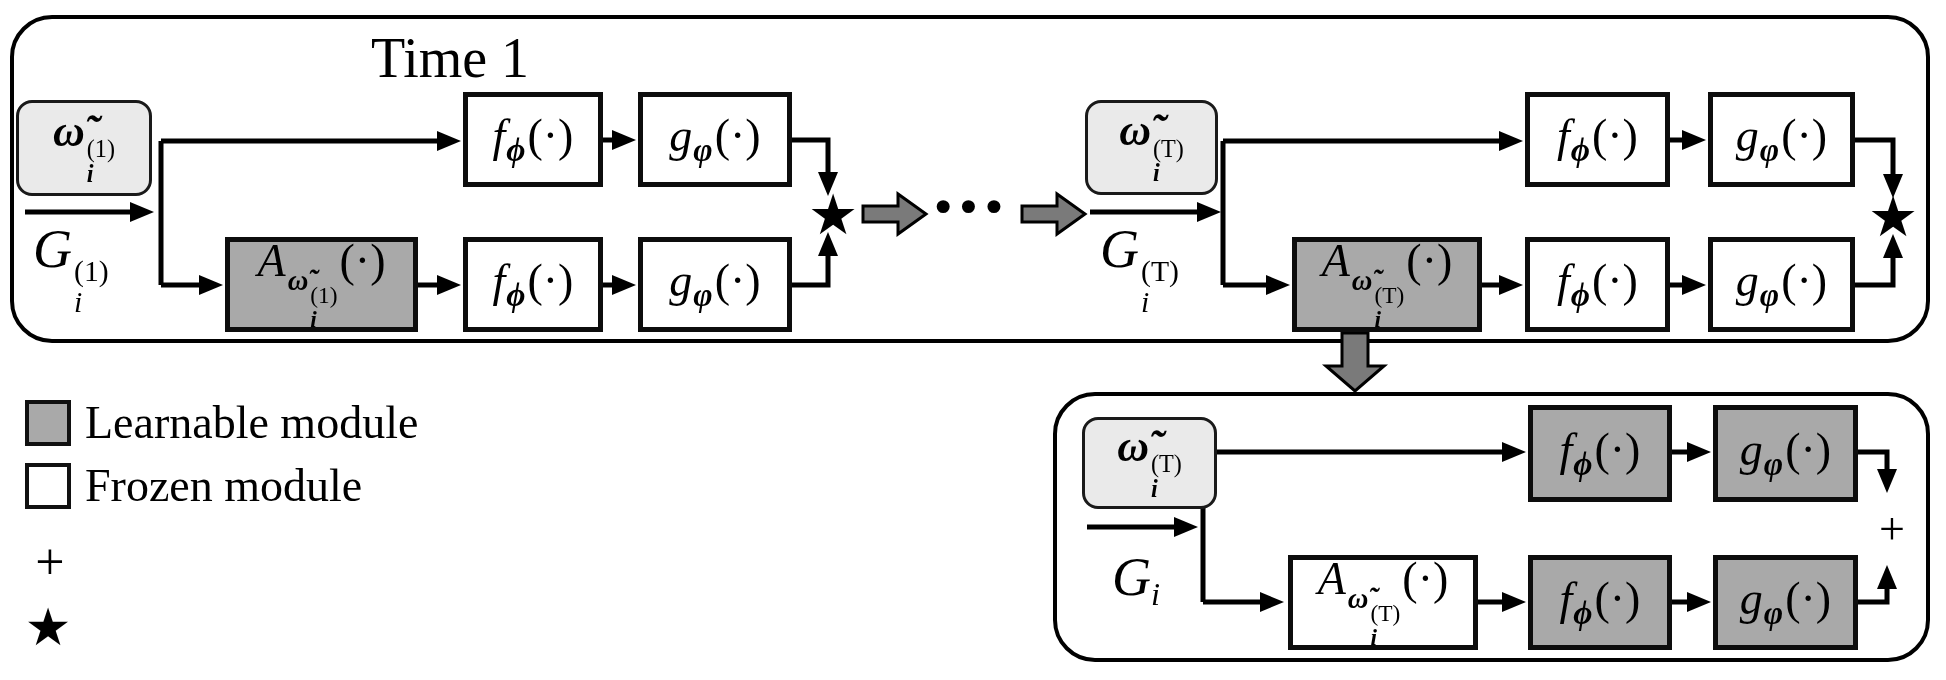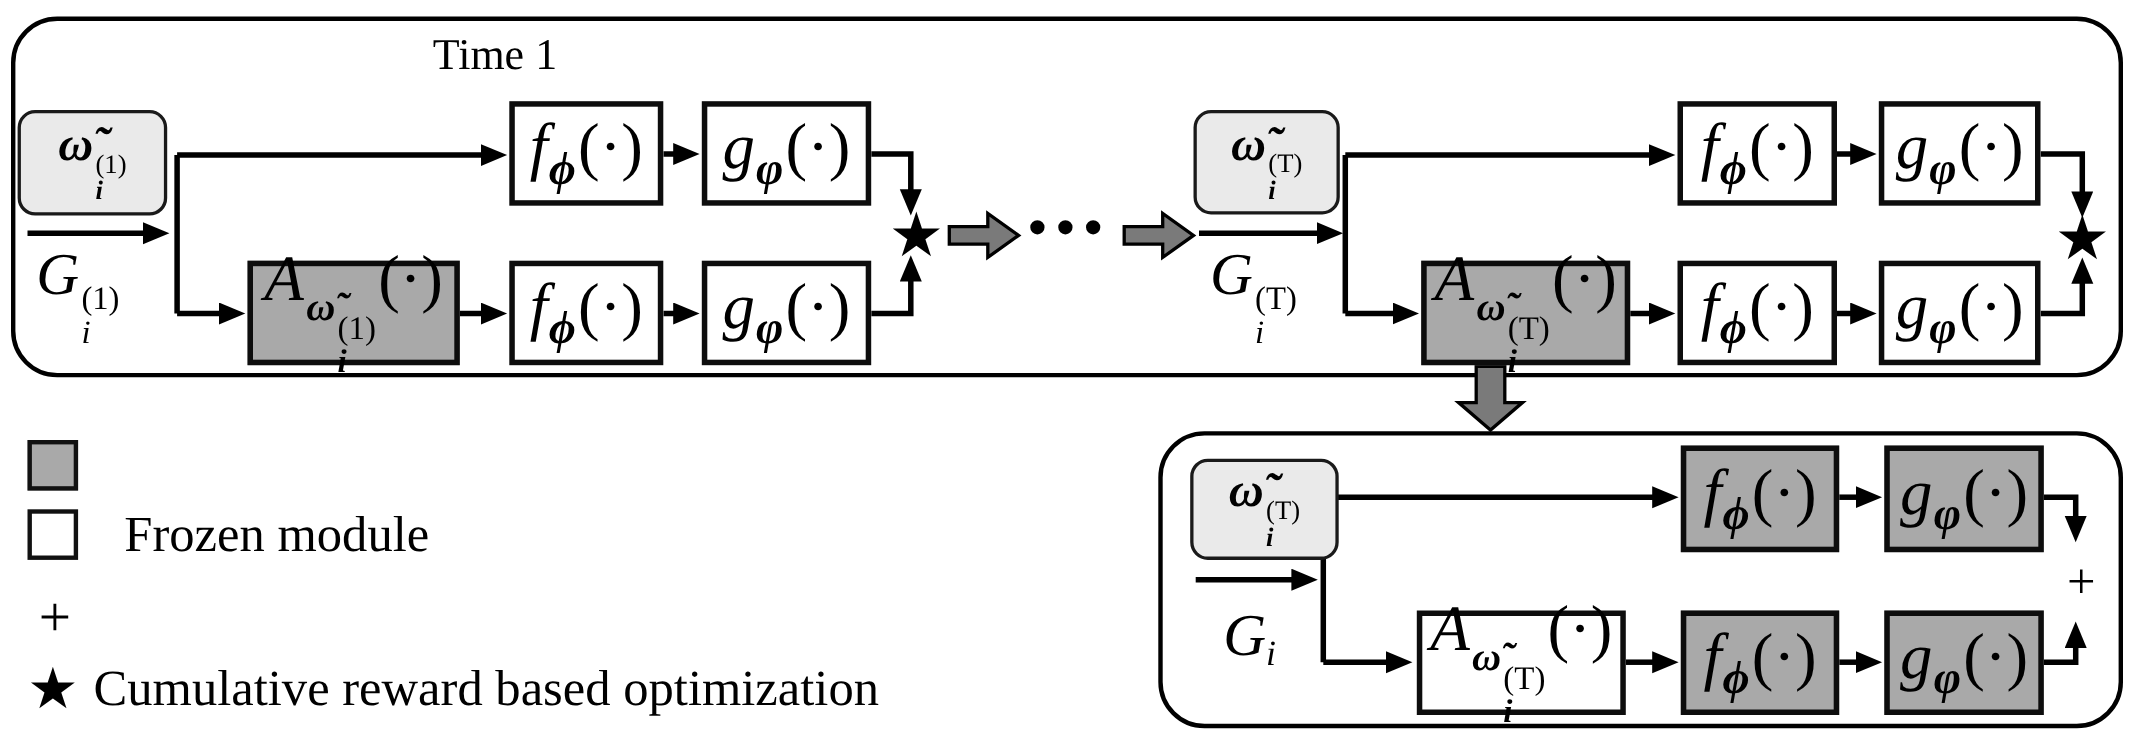--- a/index.html
+++ b/index.html
@@ -11,39 +11,39 @@
   .svg-overlay{position:absolute;left:0;top:0;z-index:3;pointer-events:none;}
   .module{
     position:absolute;border:5px solid #0d0d0d;background:#ffffff;box-sizing:border-box;
     display:flex;align-items:center;justify-content:center;z-index:4;
   }
   .module.learnable{background:#a9a9a9;}
   .chip{
     position:absolute;border:3px solid #1a1a1a;border-radius:16px;background:#eaeaea;box-sizing:border-box;
     display:flex;align-items:center;justify-content:center;z-index:4;
   }
-  .mlabel{font-size:59px;line-height:1;white-space:nowrap;}
+  .mlabel{font-size:46px;line-height:1;white-space:nowrap;}
   .mlabel i{font-style:italic;}
   .stack{
     display:inline-flex;flex-direction:column;align-items:flex-start;
     font-size:0.55em;line-height:1.02;vertical-align:-0.48em;margin-left:2px;
   }
   .stack .sub{font-style:italic;}
   .chip .mlabel{font-size:44px;}
   .chip .base{font-weight:bold;font-style:italic;}
   .chip .stack .sub{font-weight:bold;}
   .fsub{font-weight:bold;font-style:italic;font-size:0.72em;vertical-align:-0.32em;margin:0 2px 0 1px;}
   .asub{font-size:0.62em;vertical-align:-0.5em;margin:0 2px;}
   .asub .base{font-weight:bold;font-style:italic;}
   .asub .stack{font-size:0.82em;vertical-align:-0.55em;}
   .asub .stack .sub{font-weight:bold;}
   .glabel{position:absolute;font-size:54px;line-height:1;white-space:nowrap;z-index:2;}
   .glabel .base{font-style:italic;}
   .gsub{font-size:0.6em;font-style:italic;vertical-align:-0.3em;}
-  .title{position:absolute;font-size:40px;line-height:1;text-align:center;z-index:2;white-space:nowrap;}
+  .title{position:absolute;font-size:56px;line-height:1;text-align:center;z-index:2;white-space:nowrap;}
   .title .tvar{font-style:italic;}
   .sym{
     position:absolute;transform:translate(-50%,-50%);z-index:5;line-height:1;
     font-family:"DejaVu Sans","Liberation Sans",sans-serif;
   }
   .sym.star{font-size:56px;}
   .sym.plus{font-size:46px;font-family:"Liberation Serif","DejaVu Serif",serif;}
   .sym.dots{font-size:70px;font-weight:bold;letter-spacing:1px;font-family:"DejaVu Serif",serif;}
   .lswatch{position:absolute;width:46px;height:46px;border:4px solid #111;box-sizing:border-box;z-index:2;}
   .lswatch.learnable{background:#a9a9a9;}
@@ -197,22 +197,22 @@
   </div>
   <div class="module learnable" style="left:1528px;top:555px;width:144px;height:95px;">
     <span class="mlabel"><i>f</i><b class="fsub">ϕ</b><span>(·)</span></span>
   </div>
   <div class="module learnable" style="left:1713px;top:555px;width:145px;height:95px;">
     <span class="mlabel"><i>g</i><b class="fsub">φ</b><span>(·)</span></span>
   </div>
   <span class="sym plus" style="left:1892px;top:529px;">+</span>
 
   <div class="lswatch learnable" style="left:25px;top:400px;"></div>
+  <div class="legend-label" style="left:85px;top:399px;">Learnable module</div>
 
   <div class="lswatch frozen" style="left:25px;top:463px;"></div>
-  <div class="legend-label" style="left:85px;top:462px;margin-left:28px;">Frozen module</div>
+  <div class="legend-label" style="left:85px;top:462px;">Frozen module</div>
 
   <span class="legend-sym plus" style="left:50px;top:562px;">+</span>
 
   <span class="legend-sym star" style="left:48px;top:627px;">★</span>
-  <div class="legend-label" style="left:85px;top:602px;">Cumulative reward based optimization</div>
 
 </div>
 
 </body></html>

